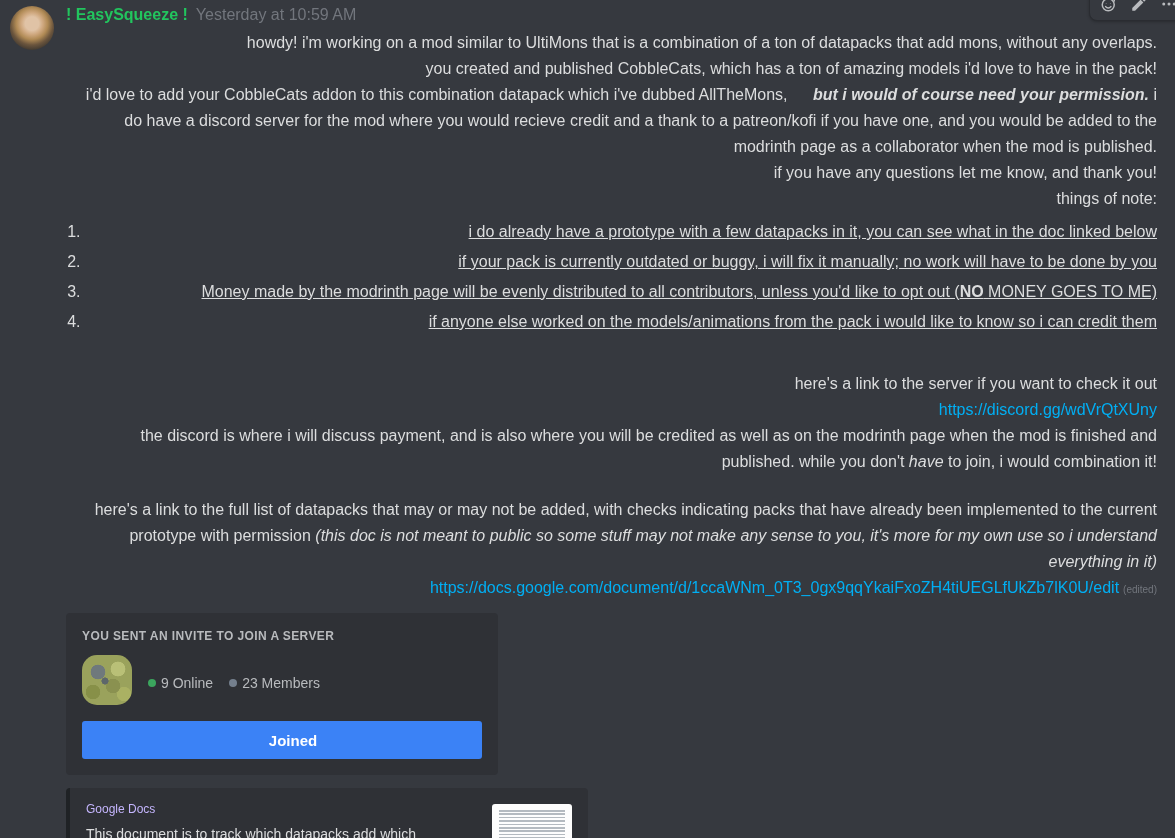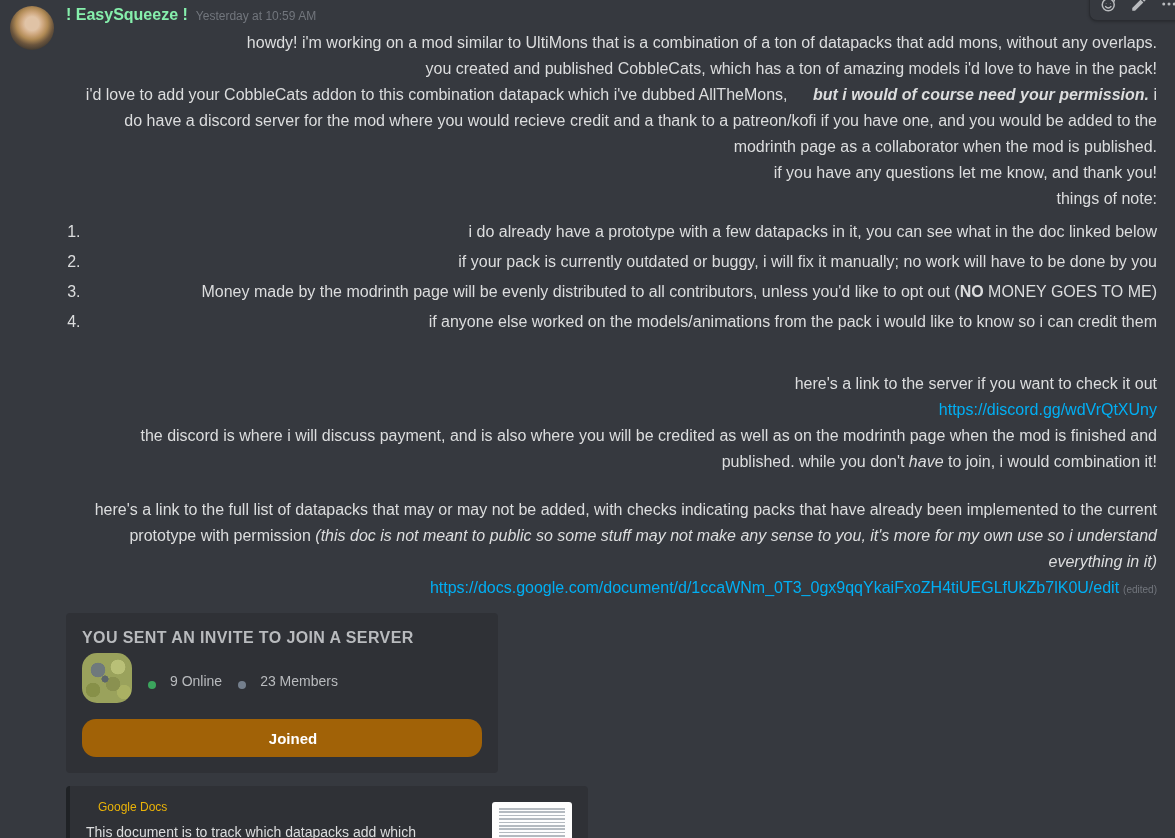--- a/index.html
+++ b/index.html
@@ -16,31 +16,31 @@
     padding: 6px 18px 0 66px;
   }
   .avatar {
     position: absolute; left: 10px; top: 6px;
     width: 44px; height: 44px; border-radius: 50%;
     cursor: pointer;
     background:
       radial-gradient(circle at 50% 40%, #e0c3a6 0 20%, #cfa87f 32%, #b08a55 46%, #6b553d 62%, #3a352f 80%, #2c2a27 100%);
   }
   .msg-header { display: flex; align-items: baseline; gap: 8px; height: 20px; margin-bottom: 4px; }
-  .username { font-size: 16px; font-weight: 700; color: #86efac; cursor: pointer; }
-  .timestamp { font-size: 12px; color: #72767d; }
+  .username { font-size: 16px; font-weight: 700; color: #22c55e; cursor: pointer; }
+  .timestamp { font-size: 16px; color: #72767d; }
   .content { font-size: 16px; line-height: 26px; color: #dcddde; text-align: right; }
   .content p { margin: 0; }
   .t { white-space: pre-wrap; }
   .bi { font-weight: 700; font-style: italic; margin-left: 21px; }
   .b { font-weight: 700; }
   .i { font-style: italic; }
   .link { color: #00aff4; cursor: pointer; white-space: pre-wrap; }
   .edited { font-size: 10px; color: #72767d; margin-left: 4px; }
-  ol.note-list { margin: 7px 0 16px 0; padding-left: 19px; }
+  ol.note-list { margin: 7px 0 16px 0; padding-left: 19px; text-decoration: underline; }
   ol.note-list li { margin-bottom: 4px; }
   .p2 { margin-top: 36px !important; }
   .p3 { margin-top: 22px !important; }
 
   
   .hover-toolbar {
     position: absolute; top: -13px; right: -14px;
     height: 34px; padding: 0 4px;
     background: #36393f;
     border: 1px solid #2a2c31;
@@ -56,23 +56,23 @@
 
   
   .invite {
     margin-top: 10px;
     width: 432px;
     background: #2f3136;
     border-radius: 4px;
     padding: 16px;
   }
   .invite-header {
-    font-size: 16px; font-weight: 700; letter-spacing: .4px;
+    font-size: 12px; font-weight: 700; letter-spacing: .4px;
     text-transform: uppercase; color: #b9bbbe;
-    margin-bottom: 6px;
+    margin-bottom: 12px;
   }
   .invite-row { display: flex; align-items: center; }
   .server-icon {
     width: 50px; height: 50px; border-radius: 15px; flex: none;
     background:
       radial-gradient(circle at 32% 34%, #6f797c 0 15%, transparent 16%),
       radial-gradient(circle at 46% 52%, #5d666a 0 9%, transparent 10%),
       radial-gradient(circle at 62% 62%, #8a9150 0 16%, transparent 17%),
       radial-gradient(circle at 22% 74%, #879048 0 13%, transparent 14%),
       radial-gradient(circle at 72% 28%, #b9c077 0 14%, transparent 15%),
@@ -80,46 +80,46 @@
       #9aa25c;
   }
   .server-meta { margin-left: 16px; min-width: 0; }
   .server-name {
     font-size: 16px; font-weight: 700; color: #ffffff;
     display: flex; align-items: center; gap: 7px;
     white-space: nowrap;
   }
   .server-badge { flex: none; display: inline-flex; color: #ffffff; }
   .counts { display: flex; gap: 16px; margin-top: 5px; font-size: 14px; color: #b9bbbe; align-items: center; }
-  .count { display: flex; align-items: flex-end; gap: 14px; }
+  .count { display: flex; align-items: center; gap: 5px; }
   .dot { width: 8px; height: 8px; border-radius: 50%; display: inline-block; }
   .dot-online { background: #3ba55d; }
   .dot-members { background: #747f8d; }
   .joined-btn {
     margin-top: 16px; width: 100%; height: 38px;
-    background: #a16207; color: #ffffff;
+    background: #3b82f6; color: #ffffff;
     font-family: "Liberation Sans", sans-serif;
     font-size: 15px; font-weight: 700;
-    border: none; border-radius: 14px; cursor: pointer; padding-left: 28px;
+    border: none; border-radius: 3px; cursor: pointer; padding-left: 28px;
   }
 
   
   .doc-embed {
     margin-top: 13px;
     width: 522px;
     background: #2f3136;
     border-left: 4px solid #1f2225;
     border-radius: 4px;
     padding: 14px 16px 16px 16px;
     display: grid;
     grid-template-columns: 1fr 80px;
     column-gap: 16px;
     grid-template-rows: auto auto auto;
   }
-  .provider { grid-column: 1; font-size: 12px; color: #eab308; margin-left: 12px; }
+  .provider { grid-column: 1; font-size: 12px; color: #c4b5fd; }
   .doc-title {
     grid-column: 1; margin-top: 9px;
     font-size: 16px; font-weight: 700; color: #00aff4; cursor: pointer;
   }
   .doc-desc {
     grid-column: 1; margin-top: 9px;
     font-size: 14px; line-height: 19px; color: #dcddde;
     max-width: 396px;
   }
   .doc-thumb {

